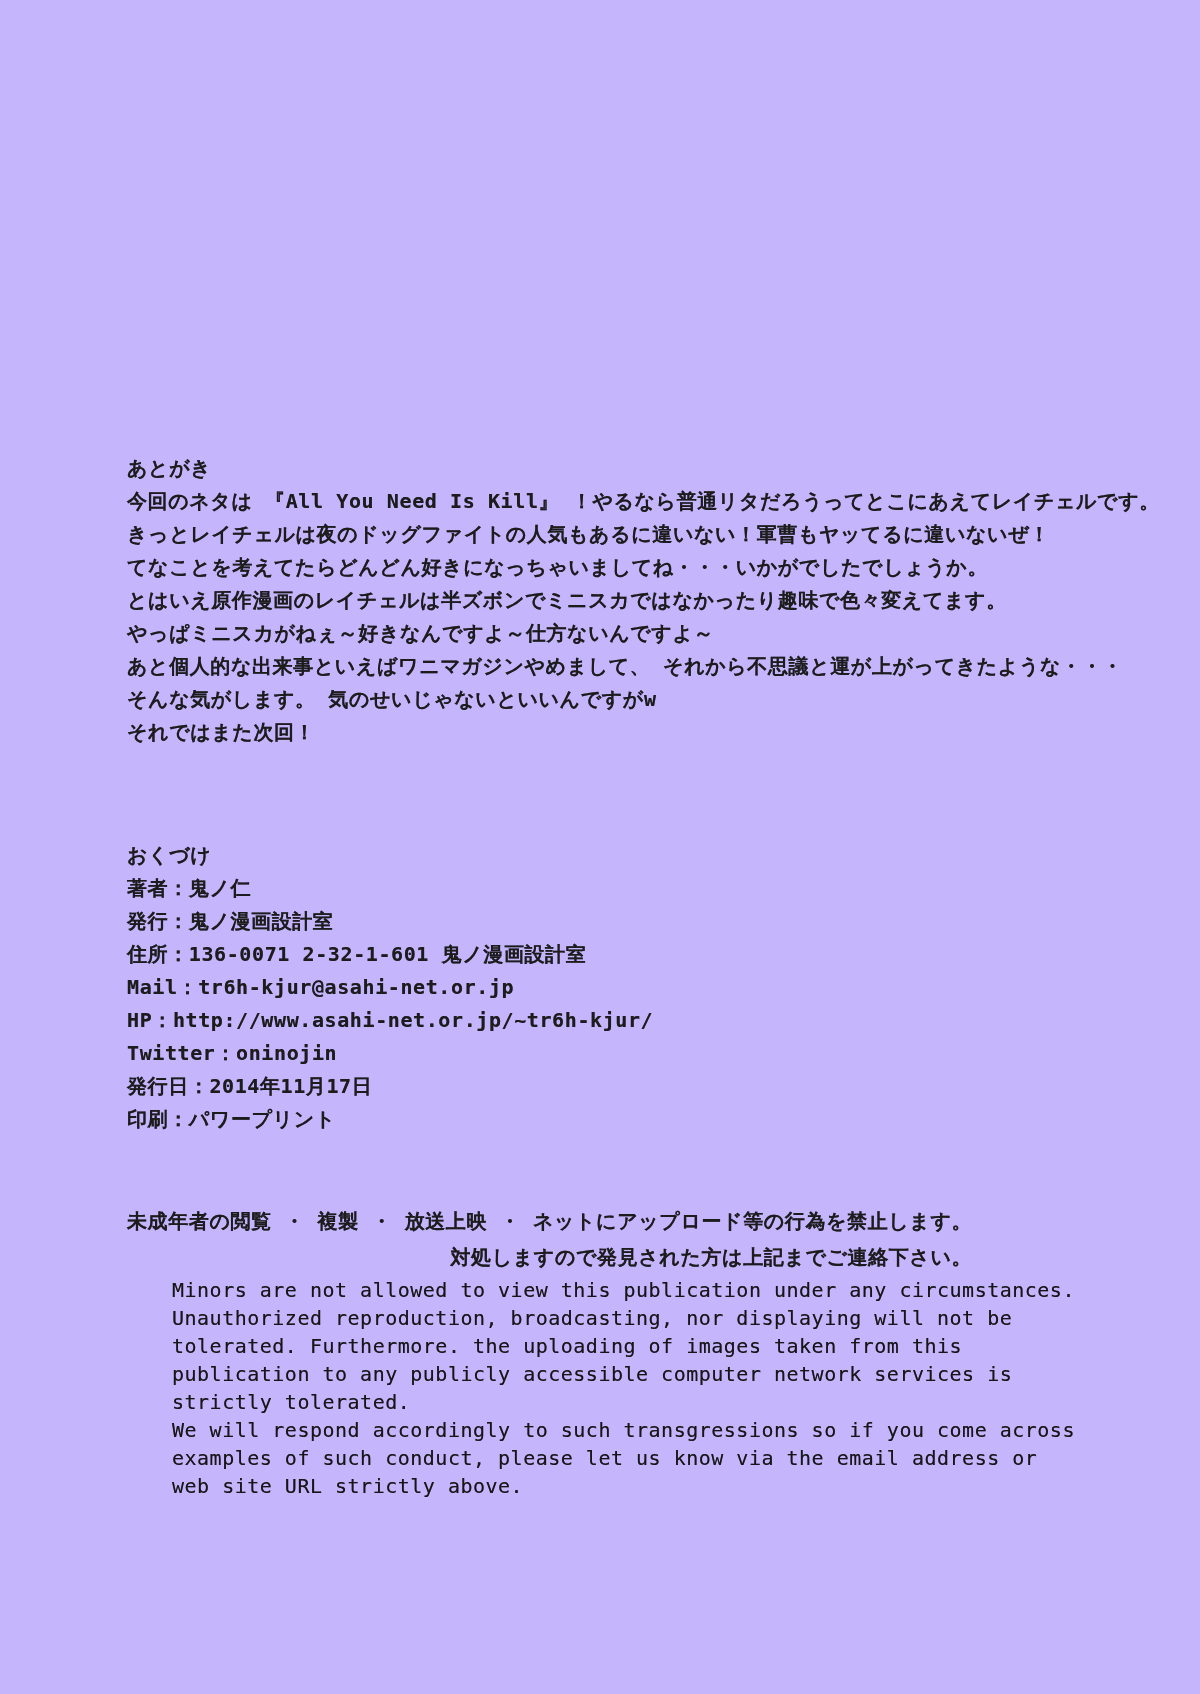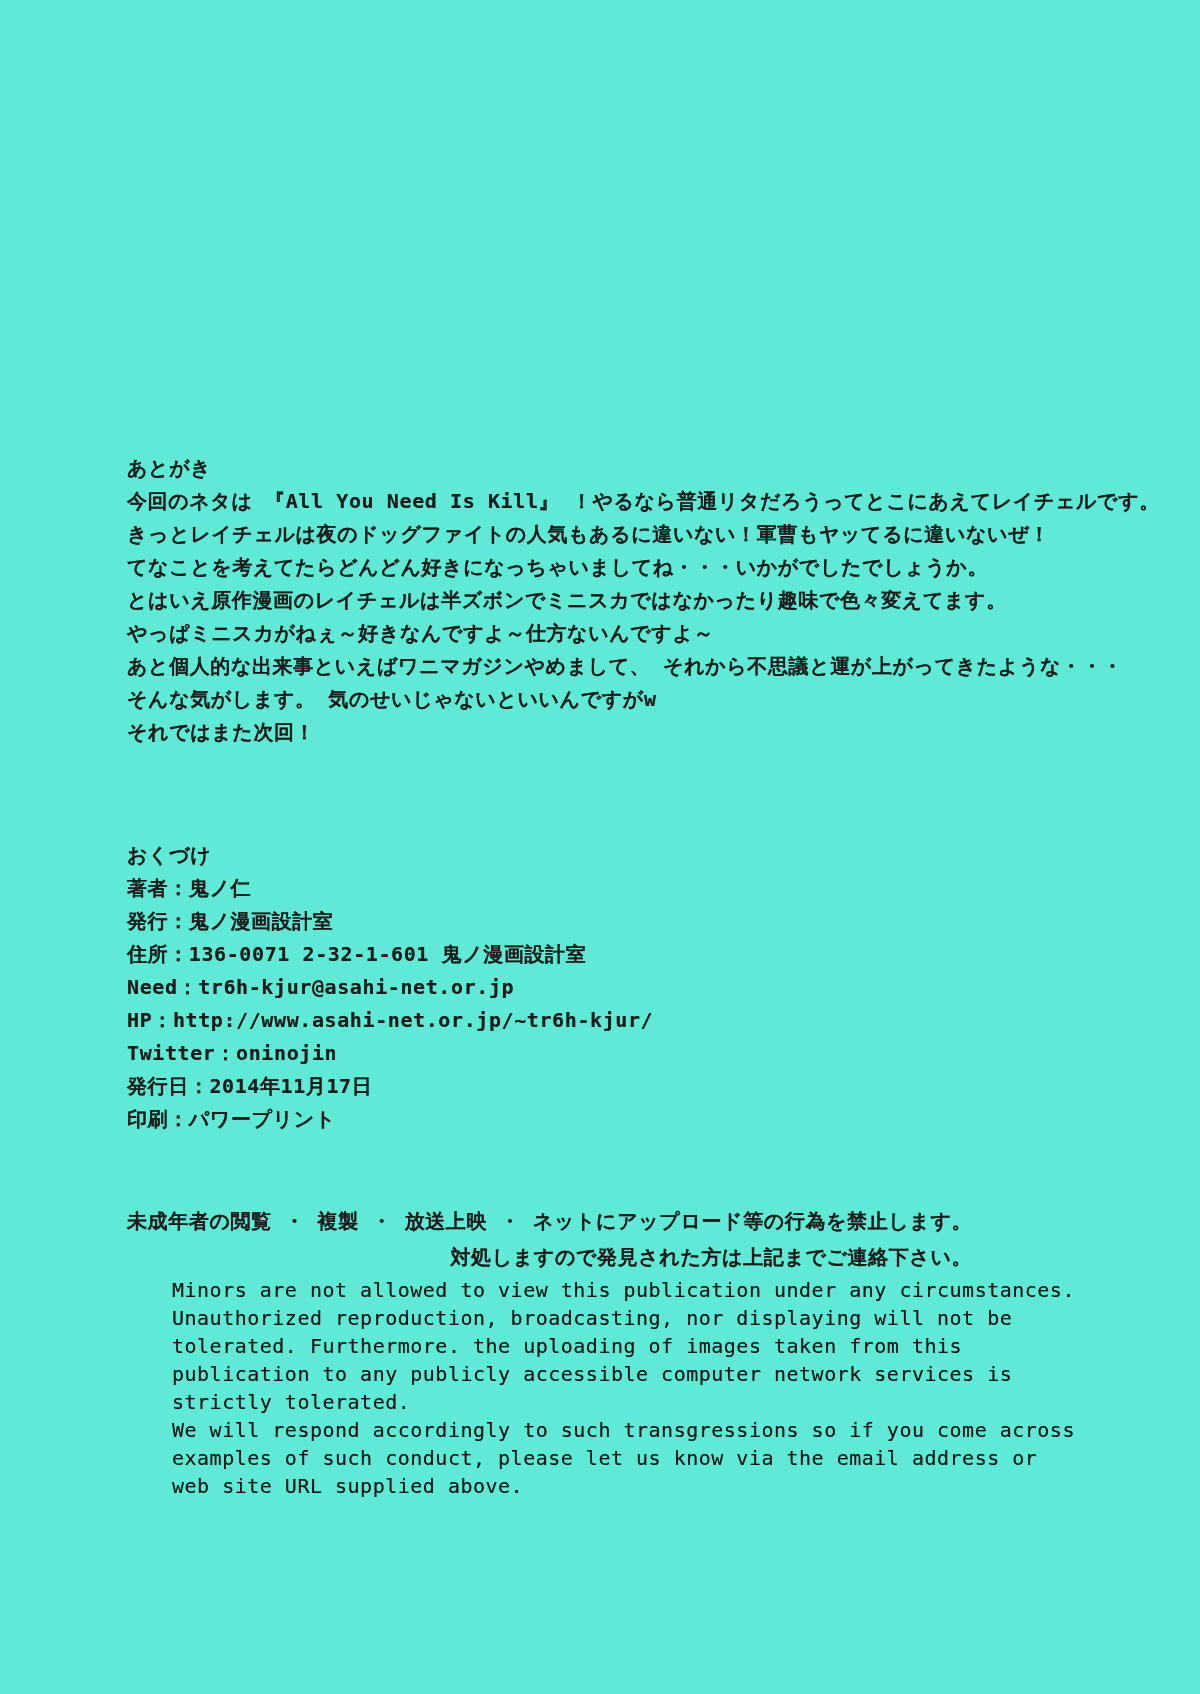--- a/index.html
+++ b/index.html
@@ -11,21 +11,21 @@
     width: 1200px;
     height: 1694px;
     position: relative;
     font-family: "DejaVu Sans", sans-serif;
     color: #1c1c1c;
     overflow: hidden;
   }
   .page {
     position: absolute;
     inset: 0;
-    background: #5eead4;
+    background: #c4b5fd;
   }
   
   .jp-line {
     font-family: "DejaVu Sans Mono", "DejaVu Sans", sans-serif;
     font-size: 20px;
     line-height: 33px;
     font-weight: 600;
     letter-spacing: 0.6px;
     white-space: pre;
     text-shadow: 0 0 0.4px rgba(20,20,20,0.55);
@@ -82,36 +82,36 @@
     <div class="jp-line">あと個人的な出来事といえばワニマガジンやめまして、 それから不思議と運が上がってきたような・・・</div>
     <div class="jp-line">そんな気がします。 気のせいじゃないといいんですがw</div>
     <div class="jp-line">それではまた次回！</div>
   </section>
 
   <section class="colophon">
     <div class="jp-line">おくづけ</div>
     <div class="jp-line">著者：鬼ノ仁</div>
     <div class="jp-line">発行：鬼ノ漫画設計室</div>
     <div class="jp-line">住所：136-0071 2-32-1-601 鬼ノ漫画設計室</div>
-    <div class="jp-line">Need：tr6h-kjur@asahi-net.or.jp</div>
+    <div class="jp-line">Mail：tr6h-kjur@asahi-net.or.jp</div>
     <div class="jp-line">HP：http://www.asahi-net.or.jp/~tr6h-kjur/</div>
     <div class="jp-line">Twitter：oninojin</div>
     <div class="jp-line">発行日：2014年11月17日</div>
     <div class="jp-line">印刷：パワープリント</div>
   </section>
 
   <section class="disclaimer-jp">
     <div class="jp-line">未成年者の閲覧 ・ 複製 ・ 放送上映 ・ ネットにアップロード等の行為を禁止します。</div>
     <div class="jp-line">対処しますので発見された方は上記までご連絡下さい。</div>
   </section>
 
   <section class="disclaimer-en">
     <div class="en-line">Minors are not allowed to view this publication under any circumstances.</div>
     <div class="en-line">Unauthorized reproduction, broadcasting, nor displaying will not be</div>
     <div class="en-line">tolerated. Furthermore. the uploading of images taken from this</div>
     <div class="en-line">publication to any publicly accessible computer network services is</div>
     <div class="en-line">strictly tolerated.</div>
     <div class="en-line">We will respond accordingly to such transgressions so if you come across</div>
     <div class="en-line">examples of such conduct, please let us know via the email address or</div>
-    <div class="en-line">web site URL supplied above.</div>
+    <div class="en-line">web site URL strictly above.</div>
   </section>
 
 </div>
 
 </body></html>

